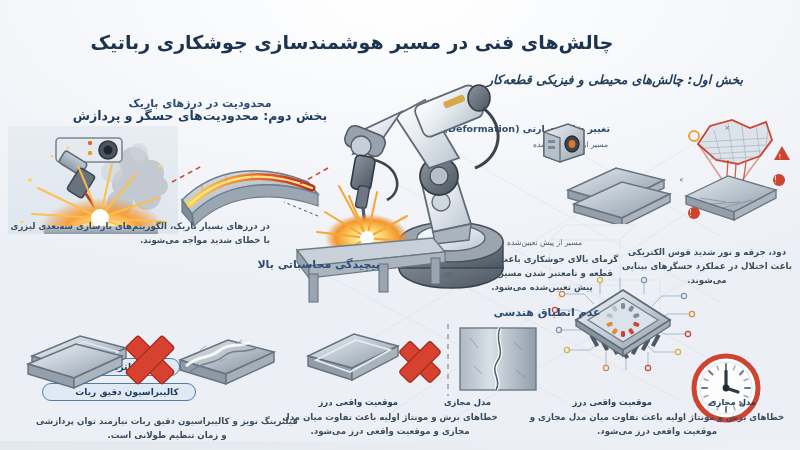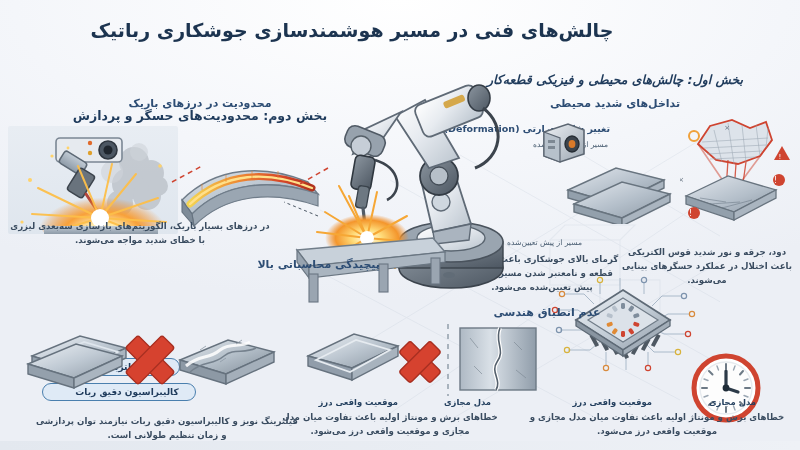--- a/index.html
+++ b/index.html
@@ -21,21 +21,21 @@
     position:absolute;left:300px;top:120px;width:420px;height:300px;
     opacity:.22;pointer-events:none;
   }
   .bottombar{
     position:absolute;left:0;bottom:0;width:800px;height:9px;
     background:linear-gradient(90deg,#e3e8ef,#eef1f6);
   }
 
   
   .title{
-    position:absolute;top:16px;left:0;width:704px;text-align:center;
+    position:absolute;top:28px;left:0;width:704px;text-align:center;
     font-size:19px;font-weight:bold;color:#1c3450;letter-spacing:0;
     line-height:1.5;
   }
   .sec-head{
     position:absolute;font-size:12.5px;font-weight:bold;color:#1f3b5c;
     white-space:nowrap;
   }
   .sub-head{
     position:absolute;font-size:11px;font-weight:bold;color:#2d4d74;
     white-space:nowrap;
@@ -80,21 +80,20 @@
     <g stroke="#aab7c7" stroke-width="1.2" fill="none" opacity=".7">
       <rect x="250" y="120" width="70" height="45"></rect>
       <rect x="300" y="160" width="60" height="40"></rect>
       <path d="M250 120 L265 105 L335 105 L320 120"></path>
     </g>
   </svg>
 
   <div class="title">چالش‌های فنی در مسیر هوشمندسازی جوشکاری رباتیک</div>
 
   <div class="sec-head" style="top:72px;right:20px;width:330px;text-align:center;font-style:italic;">بخش اول: چالش‌های محیطی و فیزیکی قطعه‌کار</div>
-  <div class="sub-head" style="top:97px;right:20px;width:330px;text-align:center;">تداخل‌های شدید محیطی</div>
 
   <svg class="art" style="left:8px;top:126px;" width="170" height="108" viewBox="0 0 170 108">
     <defs>
       <radialGradient id="flash" cx="52%" cy="72%" r="52%">
         <stop offset="0%" stop-color="#ffffff"></stop>
         <stop offset="28%" stop-color="#ffe9a8"></stop>
         <stop offset="60%" stop-color="#f8a13a"></stop>
         <stop offset="100%" stop-color="#f0861f" stop-opacity="0"></stop>
       </radialGradient>
       <linearGradient id="skyg" x1="0" y1="0" x2="0" y2="1">
@@ -354,21 +353,21 @@
     <text x="50" y="14" font-size="7" fill="#6b7885" font-family="DejaVu Sans">×</text>
     <text x="4" y="66" font-size="7" fill="#6b7885" font-family="DejaVu Sans">×</text>
     <path d="M102 30 L110 44 L94 44 Z" fill="#cf4430"></path>
     <text x="101.4" y="42.6" font-size="7" fill="#ffffff" font-family="DejaVu Sans">!</text>
     <circle cx="99" cy="64" r="6" fill="#cf4430"></circle>
     <text x="97.2" y="67" font-size="8" fill="#ffffff" font-family="DejaVu Sans">!</text>
     <circle cx="14" cy="97" r="6" fill="#cf4430"></circle>
     <text x="12.2" y="100" font-size="8" fill="#ffffff" font-family="DejaVu Sans">!</text>
   </svg>
 
-  <div class="body-txt" style="top:219px;left:10px;width:260px;">در درزهای بسیار باریک، الگوریتم‌های بازسازی سه‌بعدی لیزری با خطای شدید مواجه می‌شوند.</div>
+  <div class="body-txt" style="top:219px;left:10px;width:260px;text-align:right;">در درزهای بسیار باریک، الگوریتم‌های بازسازی سه‌بعدی لیزری با خطای شدید مواجه می‌شوند.</div>
 
   <div class="sub-head" style="top:258px;left:20px;width:360px;">پیچیدگی محاسباتی بالا</div>
 
   <svg class="art" style="left:548px;top:276px;" width="150" height="96" viewBox="0 0 150 96">
     <defs>
       <linearGradient id="chipg" x1="0" y1="0" x2="1" y2="1">
         <stop offset="0%" stop-color="#eef2f6"></stop>
           <stop offset="55%" stop-color="#c1cbd5"></stop>
           <stop offset="100%" stop-color="#8e99a5"></stop>
       </linearGradient>

